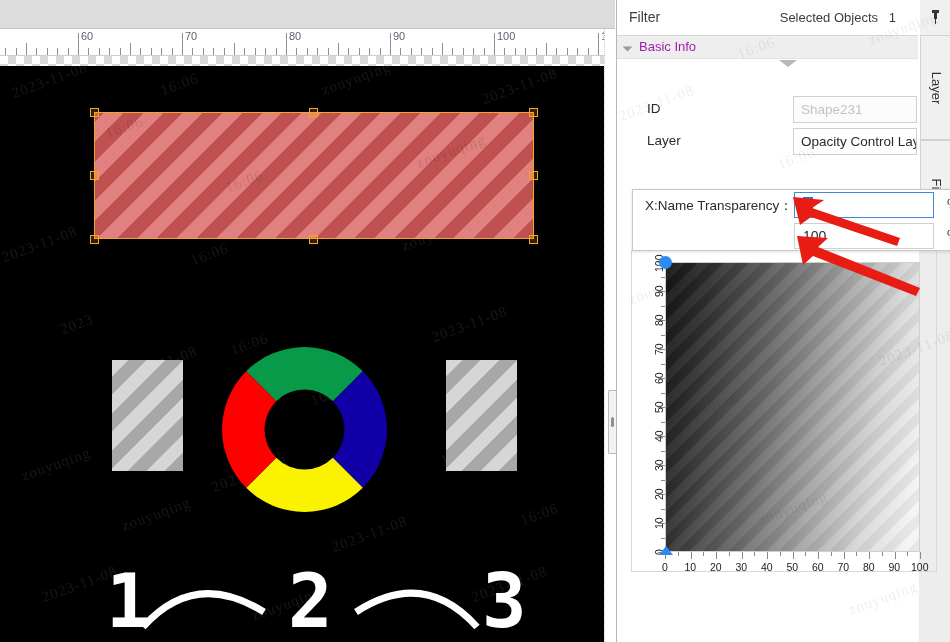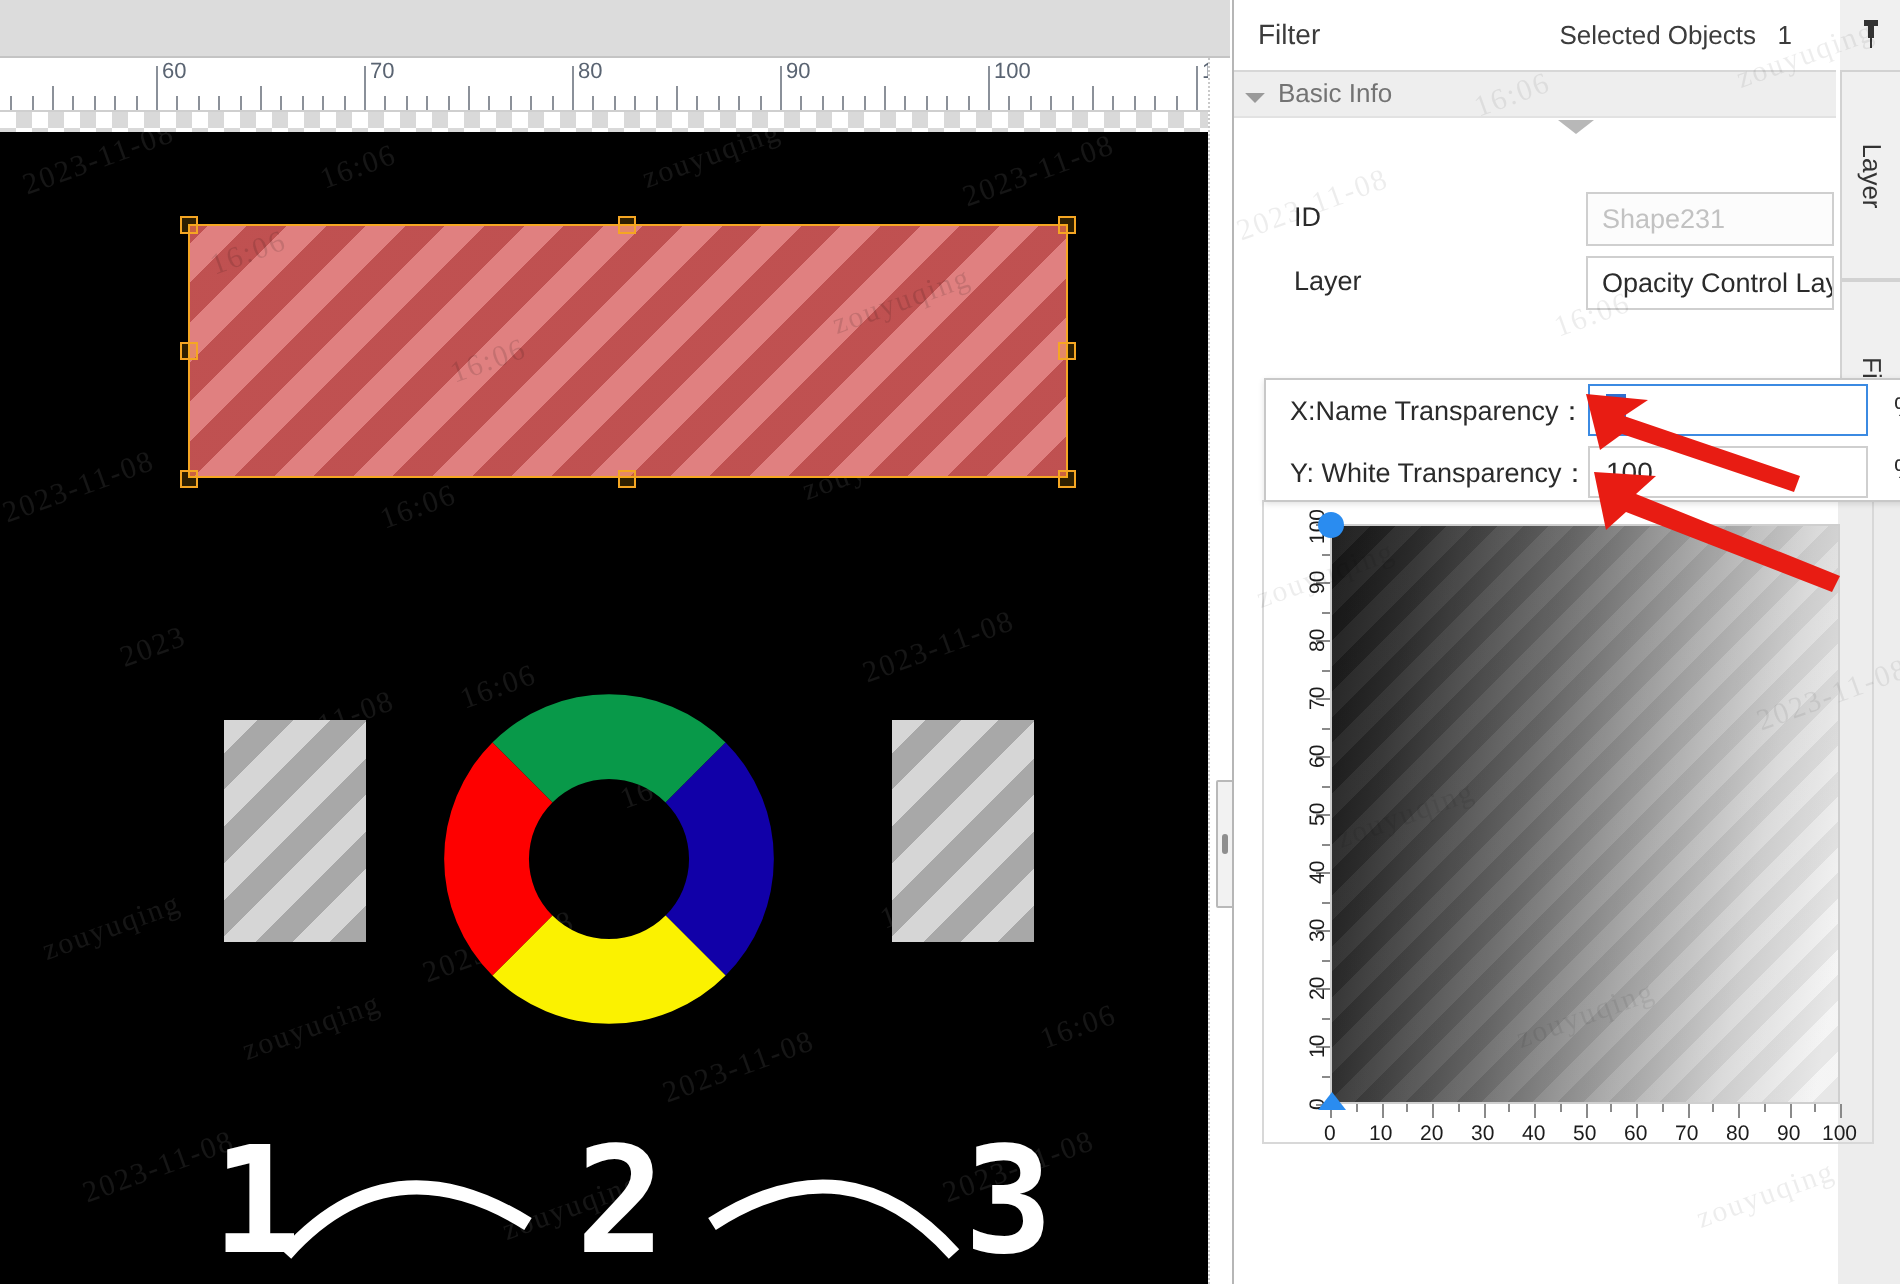--- a/index.html
+++ b/index.html
@@ -73,21 +73,21 @@
   .panel-head .selinfo{position:absolute;right:40px;top:10px;font-size:13px;color:#3c3c3c;}
   .panel-head .selcount{position:absolute;right:22px;top:10px;font-size:13px;color:#3c3c3c;}
 
   .pin-btn{position:absolute;left:303px;top:0;width:31px;height:35px;background:#f0f0f0;border-bottom:1px solid #d7d7d7;}
   .pin-glyph{position:absolute;left:10px;top:9px;width:11px;height:16px;}
 
   .section-head{position:absolute;left:0;top:36px;width:301px;height:22px;background:#eeeeee;border-bottom:1px solid #e2e2e2;}
   .section-head .tri{position:absolute;left:7px;top:7px;width:0;height:0;
       border-left:7px solid #9a9a9a;border-top:7px solid transparent;border-bottom:0;
       transform:rotate(-45deg);}
-  .section-head .txt{position:absolute;left:22px;top:3px;font-size:13px;color:#737373;}
+  .section-head .txt{position:absolute;left:22px;top:3px;font-size:13px;color:#a21caf;}
 
   .collapse-caret{position:absolute;left:162px;top:60px;width:0;height:0;
      border-left:9px solid transparent;border-right:9px solid transparent;border-top:7px solid #b8b8b8;}
 
   .row{position:absolute;left:0;width:301px;height:32px;}
   .row .lbl{position:absolute;left:30px;top:7px;font-size:13.5px;color:#2b2b2b;}
   .field{position:absolute;left:176px;top:2px;width:124px;height:27px;border:1px solid #cfcfcf;background:#fff;box-sizing:border-box;}
   .field .val{position:absolute;left:7px;top:5px;font-size:13.5px;color:#2b2b2b;white-space:nowrap;}
   .field.readonly{background:#fcfcfc;text-align:center;}
   .field.readonly .val{color:#c2c2c2;}
@@ -413,21 +413,20 @@
 
     <div class="popup">
       <div class="prow" style="top:0;">
         <div class="plbl">X:Name Transparency：</div>
         <div class="pfield focus">
           <div class="pval selected">0</div>
         </div>
         <div class="pct">%</div>
       </div>
       <div class="prow" style="top:31px;">
-        <div class="plbl">Y: White Transparency：</div>
         <div class="pfield">
           <div class="pval">100</div>
         </div>
         <div class="pct">%</div>
       </div>
     </div>
 
   </div>
 
   <svg class="arrow-svg" viewBox="0 0 950 642">

